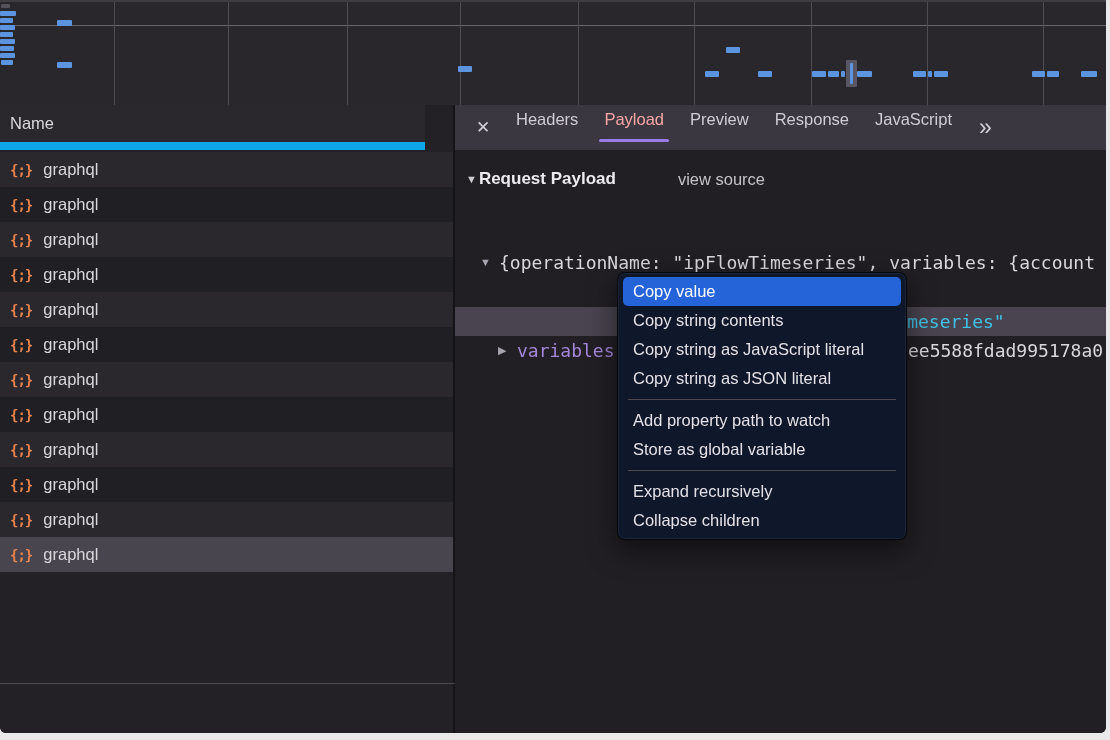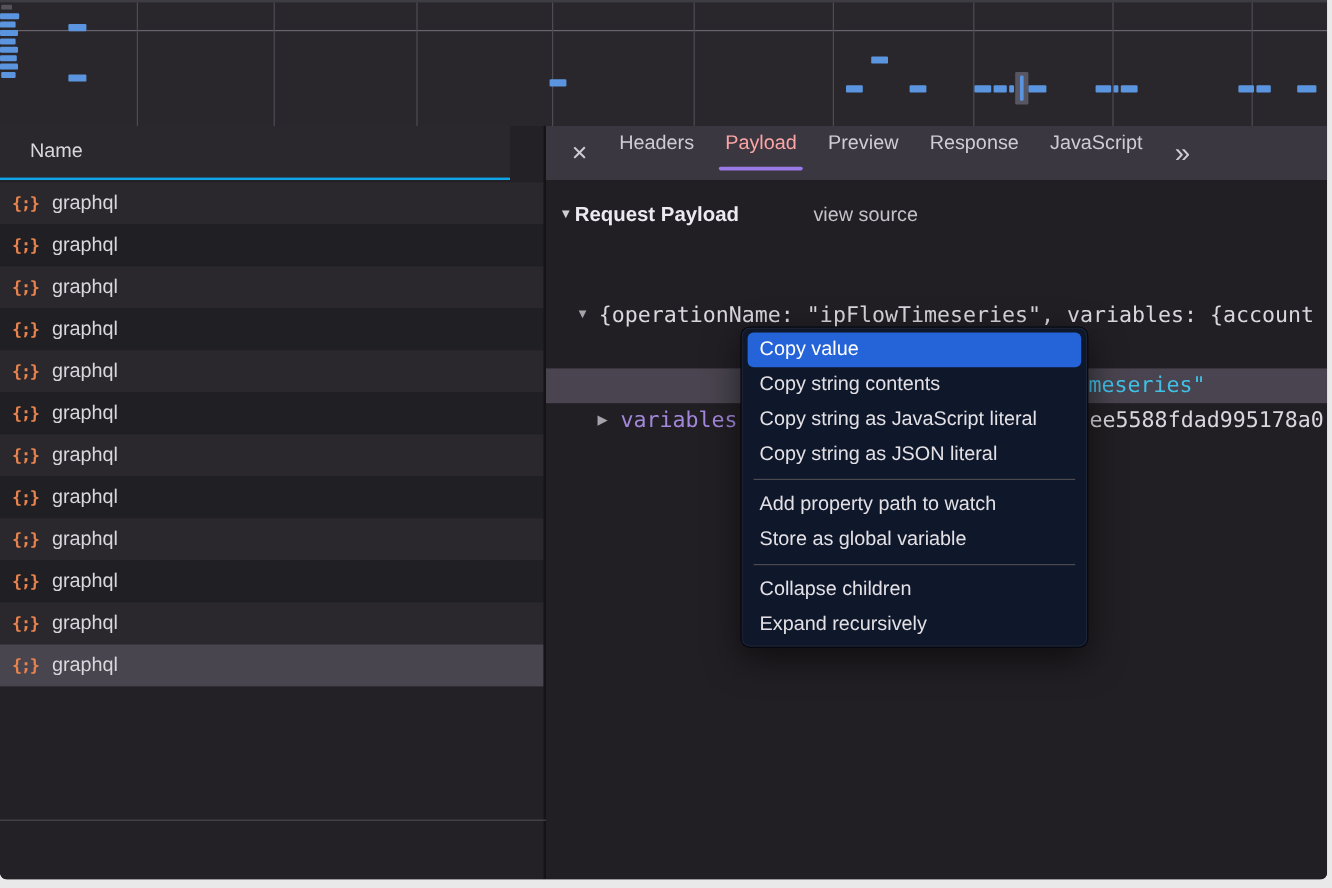--- a/index.html
+++ b/index.html
@@ -15,22 +15,22 @@
   
   #overview { position:absolute; left:0; top:0; width:1106px; height:105px;
               background:#29272b; border-top:2px solid #3f3d44; }
   .vgrid { position:absolute; top:0; width:1px; height:105px; background:#4e4b55; }
   .hgrid { position:absolute; left:0; top:23px; width:1106px; height:1px; background:#7e7b85; opacity:.75; }
   .ov-bar { position:absolute; border-radius:1px; }
 
   
   #name-col { position:absolute; left:0; top:105px; width:453px; height:628px; background:#232126; }
   #name-header { position:absolute; left:0; top:0; width:425px; height:45px; background:#2a282c;
-                 border-bottom:2px solid #0ea5e9; display:flex; align-items:center;
-                 color:#d8d7dc; font-size:16.5px; padding-left:25px; }
+                 border-bottom:8px solid #0ea5e9; display:flex; align-items:center;
+                 color:#d8d7dc; font-size:16.5px; padding-left:10px; }
   #request-list { position:absolute; left:0; top:47px; width:453px; }
   .req-row { height:35px; display:flex; align-items:center; padding-left:10px;
              font-size:16.5px; color:#d8d7dc; cursor:default; }
   .req-row:nth-child(odd)  { background:#2a282d; }
   .req-row:nth-child(even) { background:#201f23; }
   .req-row.selected { background:#49454e; }
   .req-icon { font-family:"DejaVu Sans Mono", monospace; font-weight:bold; font-size:14px;
               color:#e8834d; margin-right:11px; letter-spacing:-1px; }
 
   
@@ -238,19 +238,19 @@
 
   <div id="context-menu">
       <div class="menu-item highlighted" style="background: rgb(37, 99, 216);">Copy value</div>
       <div class="menu-item">Copy string contents</div>
       <div class="menu-item">Copy string as JavaScript literal</div>
       <div class="menu-item">Copy string as JSON literal</div>
       <div class="menu-sep"></div>
       <div class="menu-item">Add property path to watch</div>
       <div class="menu-item">Store as global variable</div>
       <div class="menu-sep"></div>
+      <div class="menu-item">Expand recursively</div>
       <div class="menu-item">Collapse children</div>
-      <div class="menu-item">Expand recursively</div>
     </div>
 
   <div id="edge-right"></div>
   <div id="edge-bottom"></div>
 </div>
 
 </body></html>

